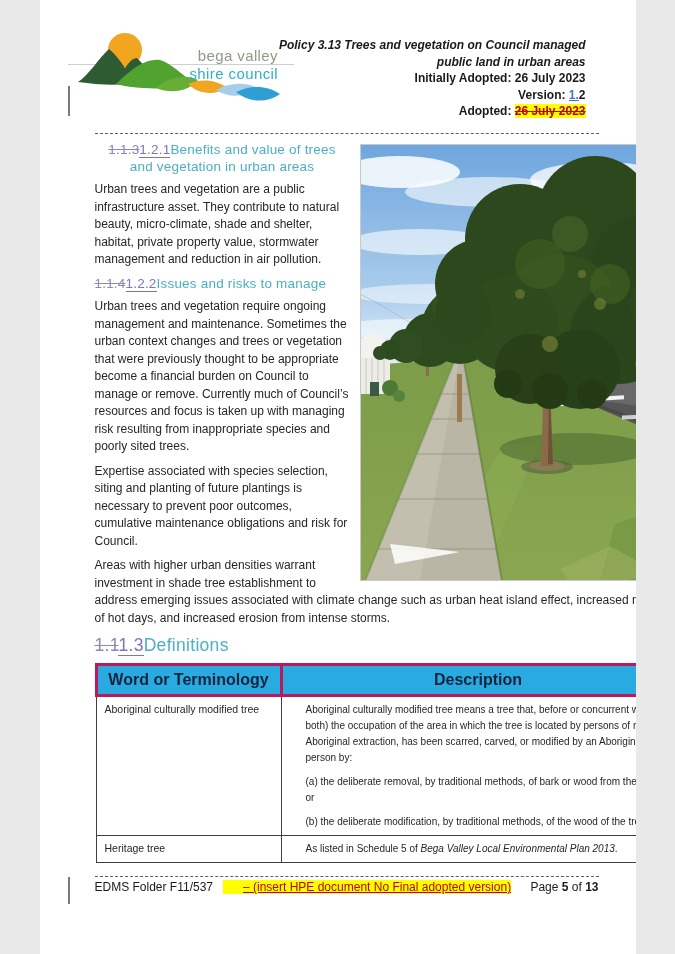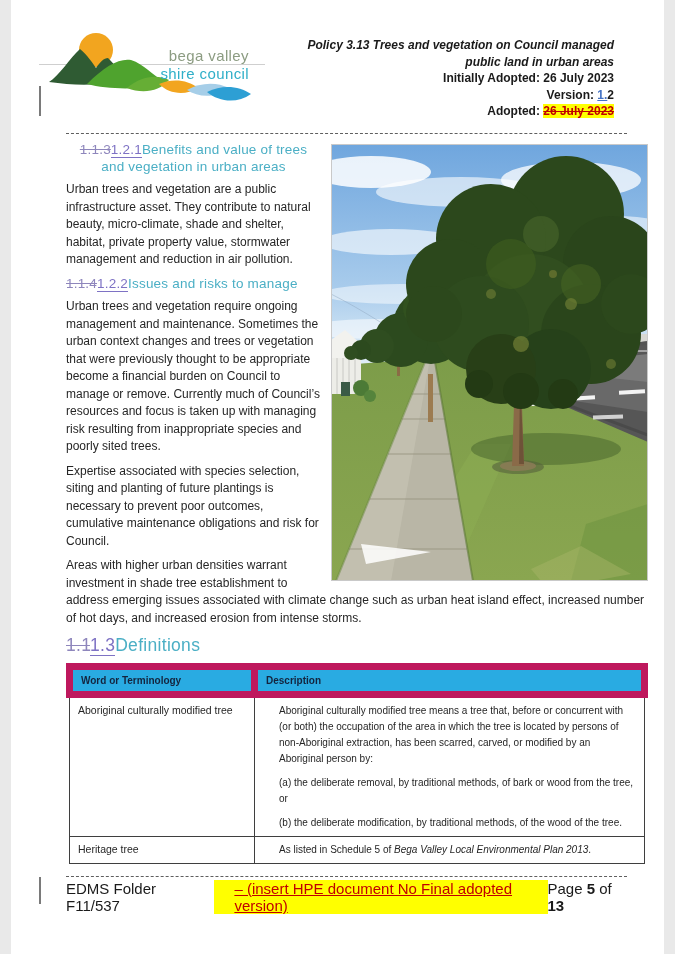--- a/index.html
+++ b/index.html
@@ -1,17 +1,17 @@
 <!DOCTYPE html>
 <html><head>
 <meta charset="utf-8">
 <style>
   html,body{margin:0;padding:0;background:#e9e9e9;}
   .page{
-    position:relative;width:653px;height:954px;margin:0 auto;background:#ffffff;
+    position:relative;width:596px;height:954px;margin:0 auto;background:#ffffff;
     font-family:"Liberation Sans",sans-serif;color:#262626;overflow:hidden;
   }
   
   .logo-baseline{position:absolute;top:64px;left:28px;width:226px;border-top:1px solid #cfcfcf;}
   .logo{position:absolute;top:27px;left:38px;width:202px;height:88px;}
   .logo text{font-family:"Liberation Sans",sans-serif;letter-spacing:.4px;}
   .header-text{position:absolute;top:37px;right:50px;text-align:right;font-size:12px;line-height:16.5px;font-weight:bold;color:#1a1a1a;}
   .it{font-style:italic;}
   .ins-blue{color:#4472C4;text-decoration:underline;}
   .del-red-hl{color:#C00000;background:#FFFF00;text-decoration:line-through;}
@@ -26,27 +26,27 @@
   .photo{float:right;width:317px;height:437px;margin:2px 0 8px 10px;background:#cfe2f0;}
   h3{color:#4BAFC5;font-size:13.5px;font-weight:400;line-height:16.5px;margin:0 0 6px 0;letter-spacing:.2px;}
   h3.center{text-align:center;}
   h2{color:#4BAFC5;font-size:17.5px;font-weight:400;line-height:22px;margin:6px 0 7px 0;letter-spacing:.3px;}
   .num-del{color:#8E86BC;text-decoration:line-through;}
   .num-ins{color:#7E72C4;border-bottom:1px solid #7E72C4;}
   h2 .num-ins{}
   p{font-size:12px;line-height:17.5px;margin:0 0 7px 0;}
   
   table{width:100%;border-collapse:collapse;margin-top:2px;}
-  th{background:#29ABE2;color:#14243E;text-align:left;font-size:10px;padding:5px 8px;border:7px solid #be185d;}
+  th{background:#29ABE2;color:#14243E;text-align:center;font-size:16px;padding:5px 8px;border:3px solid #be185d;}
   td{border:1px solid #3f3f3f;vertical-align:top;padding:5px 8px;}
   td.term{width:168px;font-size:10.5px;line-height:14px;}
   td.desc p{font-size:10px;line-height:16px;margin:0 0 8px 16px;}
   td.desc p:last-child{margin-bottom:0;}
   
-  .footer{position:absolute;top:880px;left:55px;right:37px;display:flex;align-items:baseline;font-size:15px;color:#1a1a1a;}
+  .footer{position:absolute;top:880px;left:55px;right:37px;display:flex;align-items:baseline;font-size:12px;color:#1a1a1a;}
   .note{color:#C00000;background:#FFFF00;text-decoration:underline;margin-left:10px;padding-left:20px;}
   .page-num{margin-left:auto;}
 </style>
 </head>
 <body>
 
 <div class="page">
 
   <div class="logo-baseline"></div>
   <svg class="logo" viewBox="0 0 202 88">

